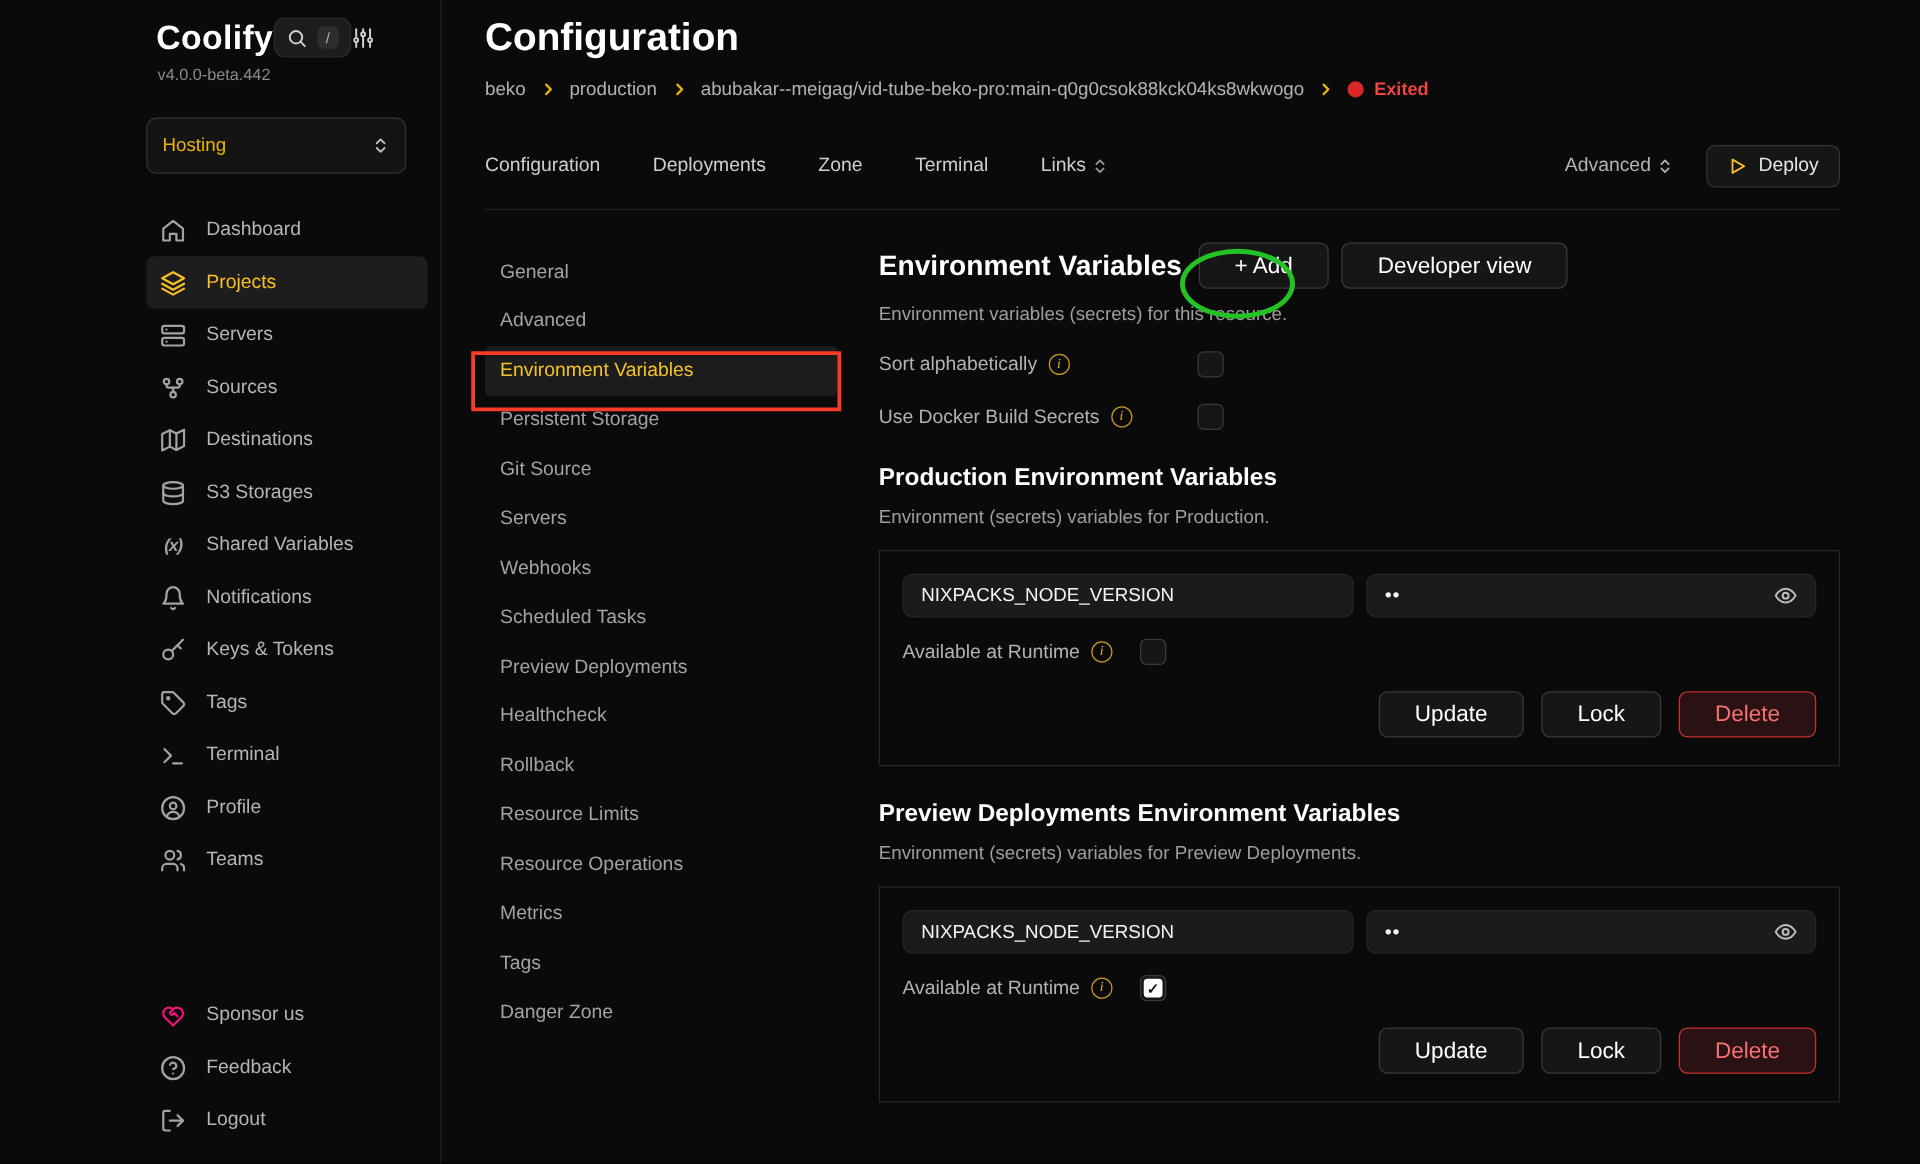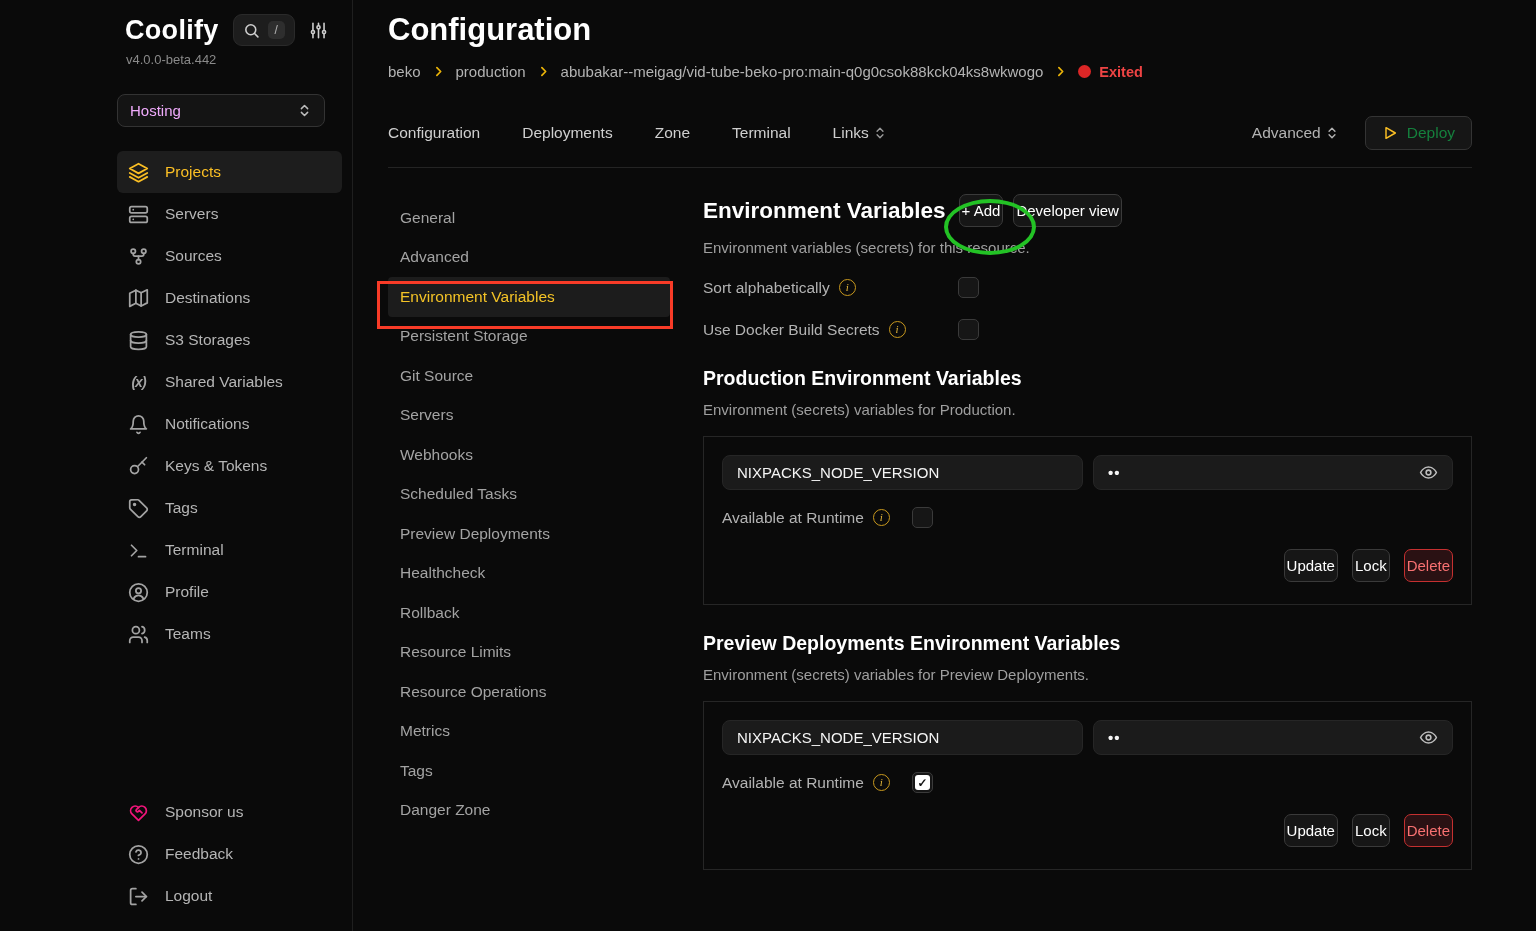--- a/index.html
+++ b/index.html
@@ -2,27 +2,27 @@
 <html><head>
 <meta charset="utf-8">
 <style>
   * { margin:0; padding:0; box-sizing:border-box; }
   html,body { background:#000; }
   body { font-family:"Liberation Sans", sans-serif; }
   .window { position:relative; width:1536px; height:931px; background:#0a0a0a; color:#e5e5e5; overflow:hidden; }
 
   
   .sidebar { position:absolute; left:0; top:0; bottom:0; width:353px; border-right:1px solid #1f1f1f; padding:14px 10px 14px 117px; display:flex; flex-direction:column; }
-  .brand-row { display:flex; align-items:center; gap:14px; margin-left:8px; }
+  .brand-row { display:flex; align-items:center; margin-left:8px; }
   .brand { font-size:27px; font-weight:bold; color:#fff; letter-spacing:.3px; }
   .search-btn { display:flex; align-items:center; gap:8px; background:#1d1d1d; border:1px solid #2a2a2a; border-radius:9px; padding:6px 9px; color:#9a9a9a; cursor:pointer; }
   .kbd { background:#2e2e2e; border-radius:5px; font-size:12px; color:#b5b5b5; padding:1px 7px; line-height:16px; }
   .icon-btn { color:#cfcfcf; display:flex; align-items:center; cursor:pointer; }
   .version { color:#8a8a8a; font-size:13px; margin:6px 0 0 9px; }
-  .team-select { margin:27px 0 0 0; width:208px; height:33px; background:#141414; border:1px solid #333; border-radius:8px; display:flex; align-items:center; justify-content:space-between; padding:0 12px; color:#f0abfc; font-size:15px; cursor:pointer; }
+  .team-select { margin:27px 0 0 0; width:208px; height:45px; background:#141414; border:1px solid #333; border-radius:8px; display:flex; align-items:center; justify-content:space-between; padding:0 12px; color:#eab308; font-size:15px; cursor:pointer; }
   .nav { margin-top:24px; display:flex; flex-direction:column; }
   .nav-item { display:flex; align-items:center; gap:16px; height:42px; padding:0 11px; border-radius:6px; color:#b5b5b5; font-size:15.5px; cursor:pointer; }
   .nav-item svg, .nav-item .txticon { flex:0 0 auto; color:#a3a3a3; }
   .nav-item.active { background:#1d1d1d; color:#fbbf24; }
   .nav-item.active svg { color:#fbbf24; }
   .txticon { font-size:14px; font-weight:bold; font-style:italic; letter-spacing:-1px; width:21px; text-align:center; }
   .nav-spacer { flex:1 1 auto; }
   .heart-pink { color:#f0147a !important; }
 
   
@@ -31,31 +31,31 @@
   .breadcrumb { display:flex; align-items:center; gap:11px; margin-top:15px; font-size:15px; color:#b3b3b3; }
   .crumb-sep { color:#eab308; display:flex; align-items:center; }
   .status { display:flex; align-items:center; gap:8px; }
   .status-dot { width:13px; height:13px; border-radius:50%; background:#dc2626; }
   .status-label { color:#ef4444; font-weight:bold; font-size:14.5px; }
 
   .tabbar { display:flex; align-items:center; margin-top:36px; padding-bottom:17px; border-bottom:1px solid #242424; }
   .tab { color:#cfcfcf; font-size:15.5px; margin-right:42px; cursor:pointer; display:flex; align-items:center; gap:4px; }
   .tab-right { margin-left:auto; display:flex; align-items:center; gap:26px; }
   .advanced { color:#b3b3b3; font-size:15.5px; display:flex; align-items:center; gap:4px; cursor:pointer; }
-  .deploy-btn { display:flex; align-items:center; gap:9px; background:#161616; border:1px solid #343434; border-radius:7px; padding:7px 16px; color:#15803d; font-size:15.5px; cursor:pointer; }
+  .deploy-btn { display:flex; align-items:center; gap:9px; background:#161616; border:1px solid #343434; border-radius:7px; padding:7px 16px; color:#e5e5e5; font-size:15.5px; cursor:pointer; }
 
   .content-row { display:flex; margin-top:18px; }
   .submenu { width:315px; flex:0 0 315px; padding-top:12px;text-align:right; }
   .submenu-item { height:39.5px; display:flex; align-items:center; color:#a3a3a3; font-size:15.5px; padding:0 12px; cursor:pointer; }
   .submenu-item.active { background:#1c1c1c; border-radius:4px; color:#f4c326; width:282px; }
 
   .env-col { flex:1 1 auto; padding-top:8px; }
   .env-header { display:flex; align-items:center; gap:10px; }
   .h2 { font-size:22.5px; font-weight:bold; color:#fff; margin-right:3px; }
-  .btn { background:#161616; border:1px solid #3a3a3a; border-radius:7px; color:#fff; font-size:15px; padding:7px 2px; cursor:pointer; white-space:nowrap; }
+  .btn { background:#161616; border:1px solid #3a3a3a; border-radius:7px; color:#fff; font-size:18px; padding:7px 28px; cursor:pointer; white-space:nowrap; }
   .desc { color:#9f9f9f; font-size:15px; margin-top:12px; }
   .toggle-row { display:flex; align-items:center; margin-top:21px; }
   .toggle-label-wrap { width:255px; display:flex; align-items:flex-start; gap:9px; color:#b3b3b3; font-size:15.5px; }
   .info-icon { width:17px; height:17px; border-radius:50%; border:1.6px solid #c9991e; color:#e3b63a; font-size:11px; font-style:italic; font-family:"Liberation Serif", serif; display:flex; align-items:center; justify-content:center; line-height:1; }
   .checkbox { width:21px; height:21px; background:#161616; border:1px solid #3a3a3a; border-radius:5px; cursor:pointer; display:flex; align-items:center; justify-content:center; }
   .checkbox .inner { display:none; }
   .checkbox.checked .inner { display:flex; width:15px; height:15px; background:#fff; border-radius:3px; color:#111; align-items:center; justify-content:center; }
   .checkbox.checked .inner::after { content:"\2713"; font-size:12px; font-weight:bold; }
 
   .h3 { font-size:19.5px; font-weight:bold; color:#fff; margin-top:27px; }
@@ -112,20 +112,26 @@
       <span>Hosting</span>
       <span style="color:#bdbdbd;display:flex;">
         <svg width="15" height="15" viewBox="0 0 24 24" fill="none" stroke="currentColor" stroke-width="2.4" stroke-linecap="round" stroke-linejoin="round">
             <path d="m7 15 5 5 5-5"></path>
             <path d="m7 9 5-5 5 5"></path>
           </svg>
       </span>
     </div>
 
     <nav class="nav">
+      <div class="nav-item">
+        <svg width="21" height="21" viewBox="0 0 24 24" fill="none" stroke="currentColor" stroke-width="2" stroke-linecap="round" stroke-linejoin="round">
+            <path d="M3 10.2 12 3l9 7.2V21h-6v-6h-6v6H3z"></path>
+          </svg>
+        <span>Dashboard</span>
+      </div>
       <div class="nav-item active">
         <svg width="21" height="21" viewBox="0 0 24 24" fill="none" stroke="currentColor" stroke-width="2" stroke-linecap="round" stroke-linejoin="round">
             <polygon points="12 2 2 7.5 12 13 22 7.5 12 2"></polygon>
             <polyline points="2 12.5 12 18 22 12.5"></polyline>
             <polyline points="2 17 12 22.5 22 17"></polyline>
           </svg>
         <span>Projects</span>
       </div>
       <div class="nav-item">
         <svg width="21" height="21" viewBox="0 0 24 24" fill="none" stroke="currentColor" stroke-width="2" stroke-linecap="round" stroke-linejoin="round">

